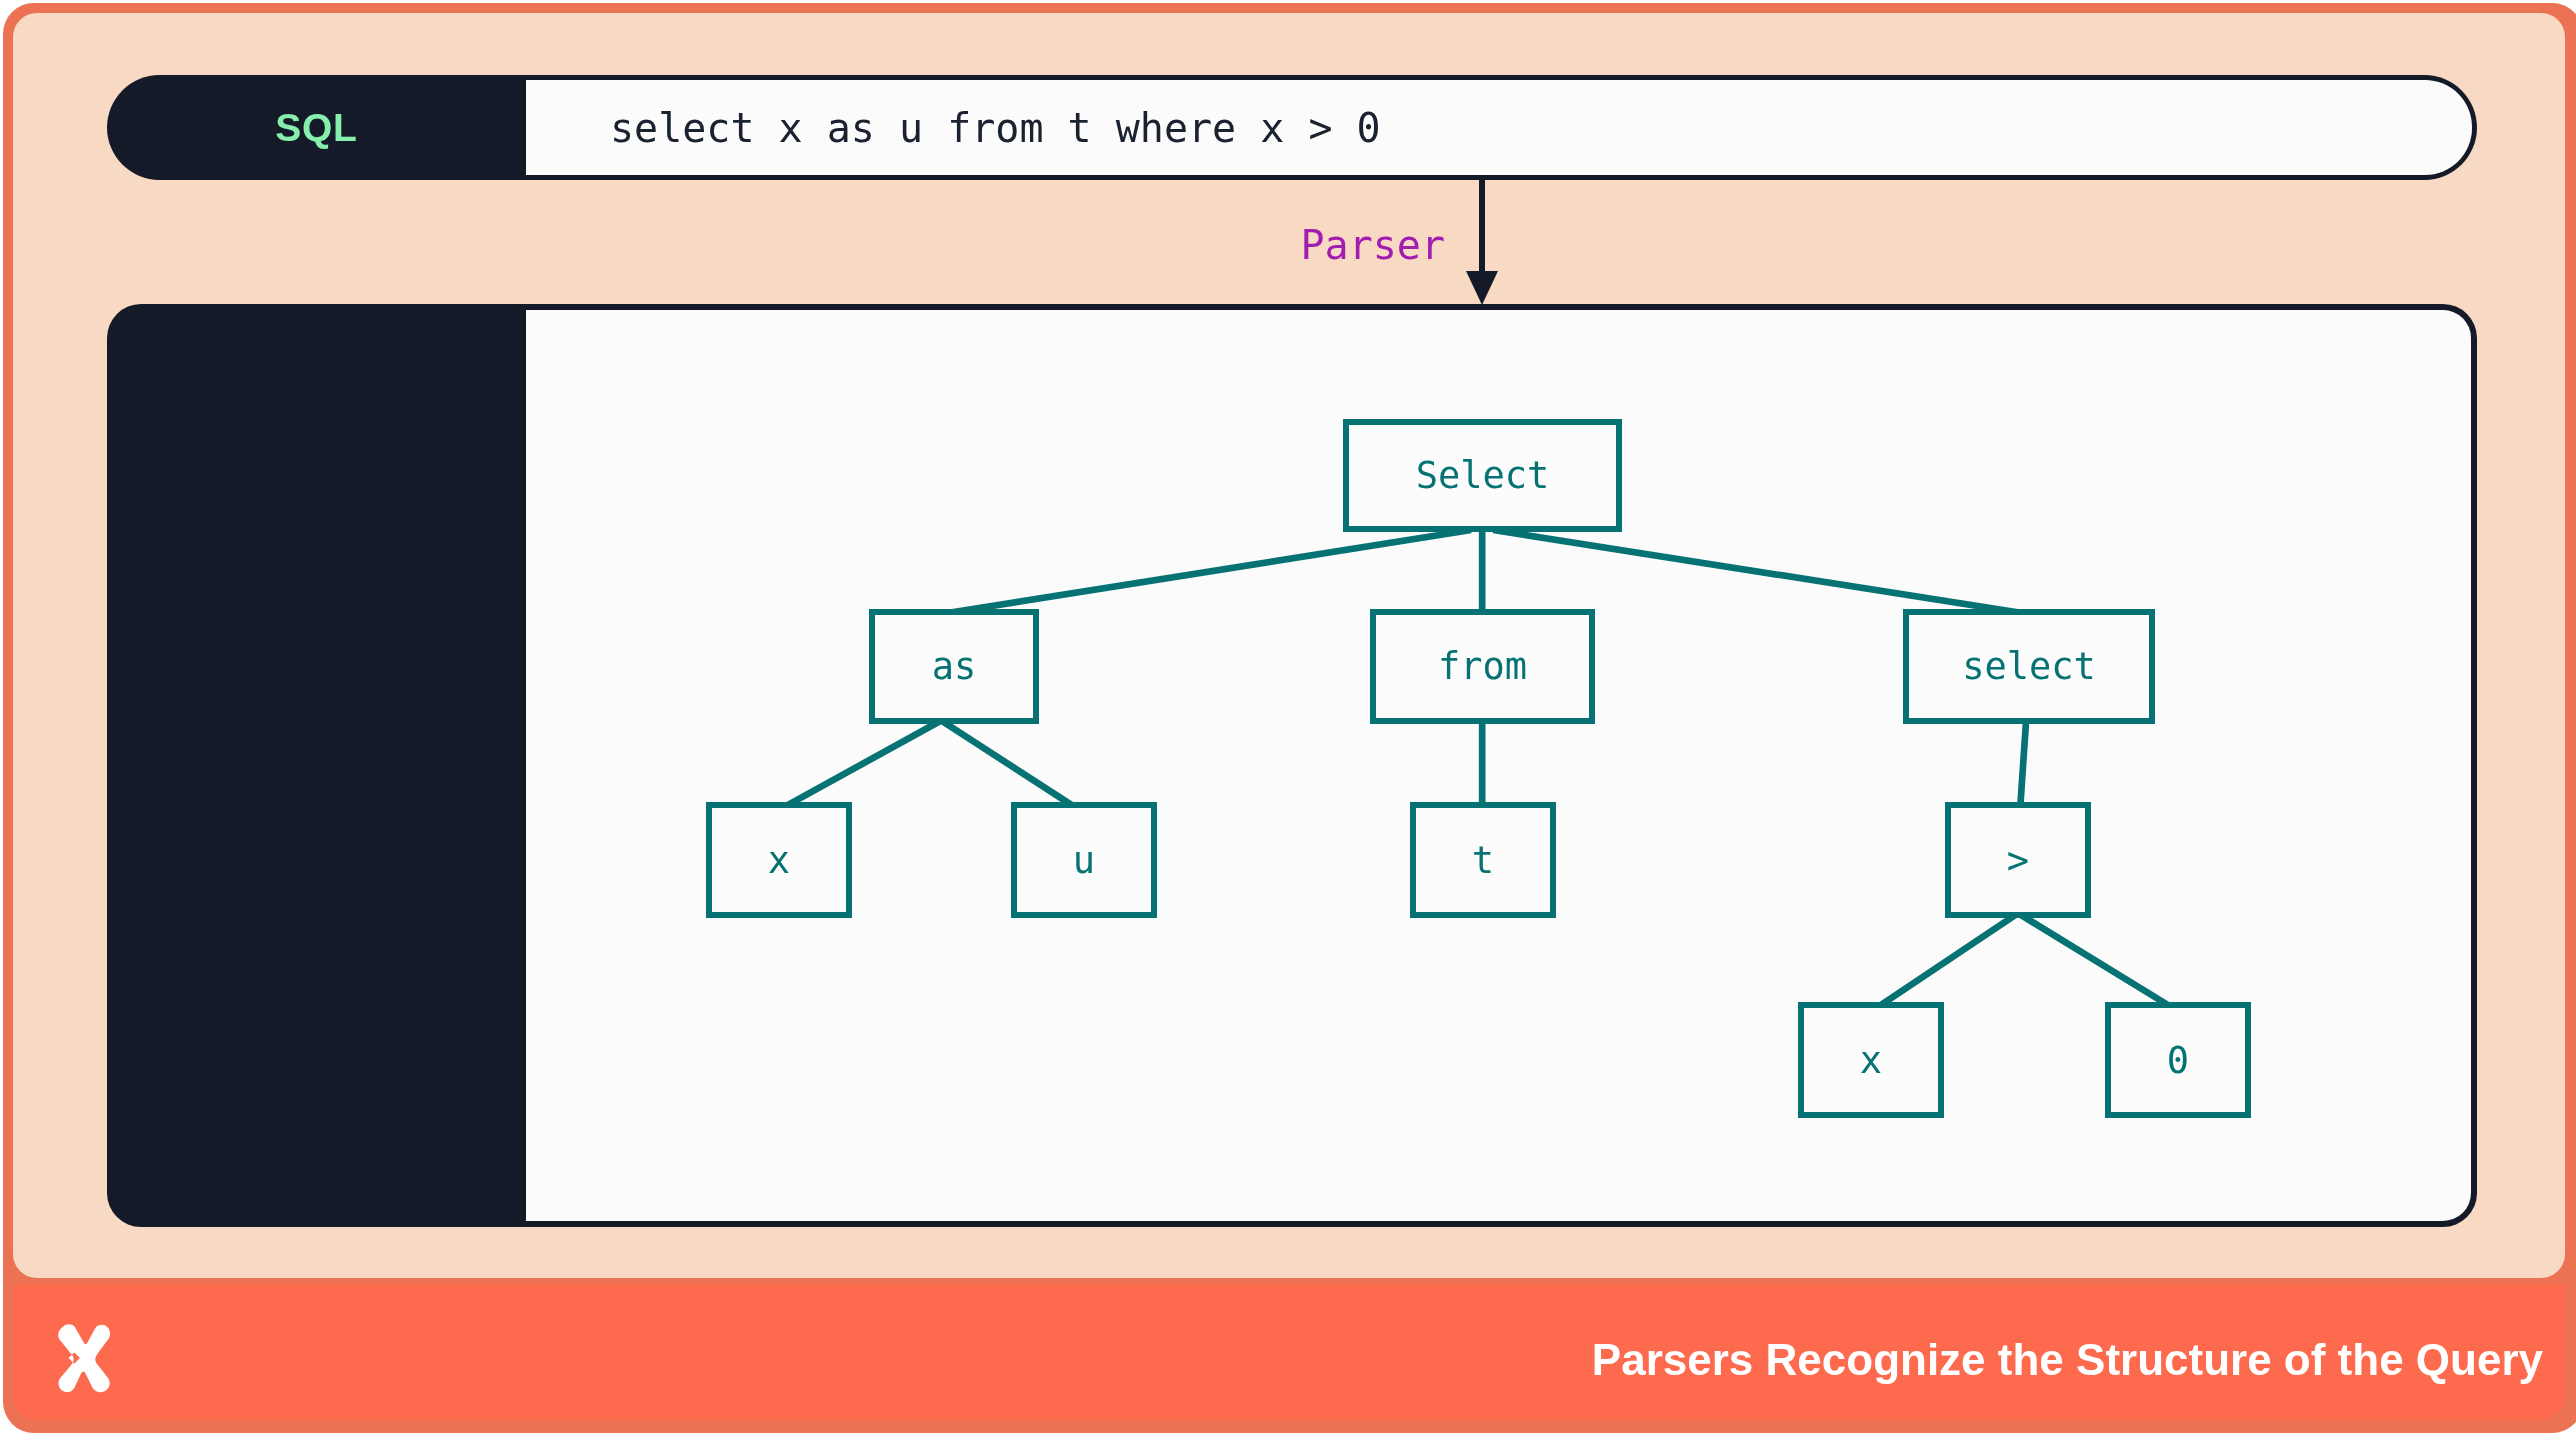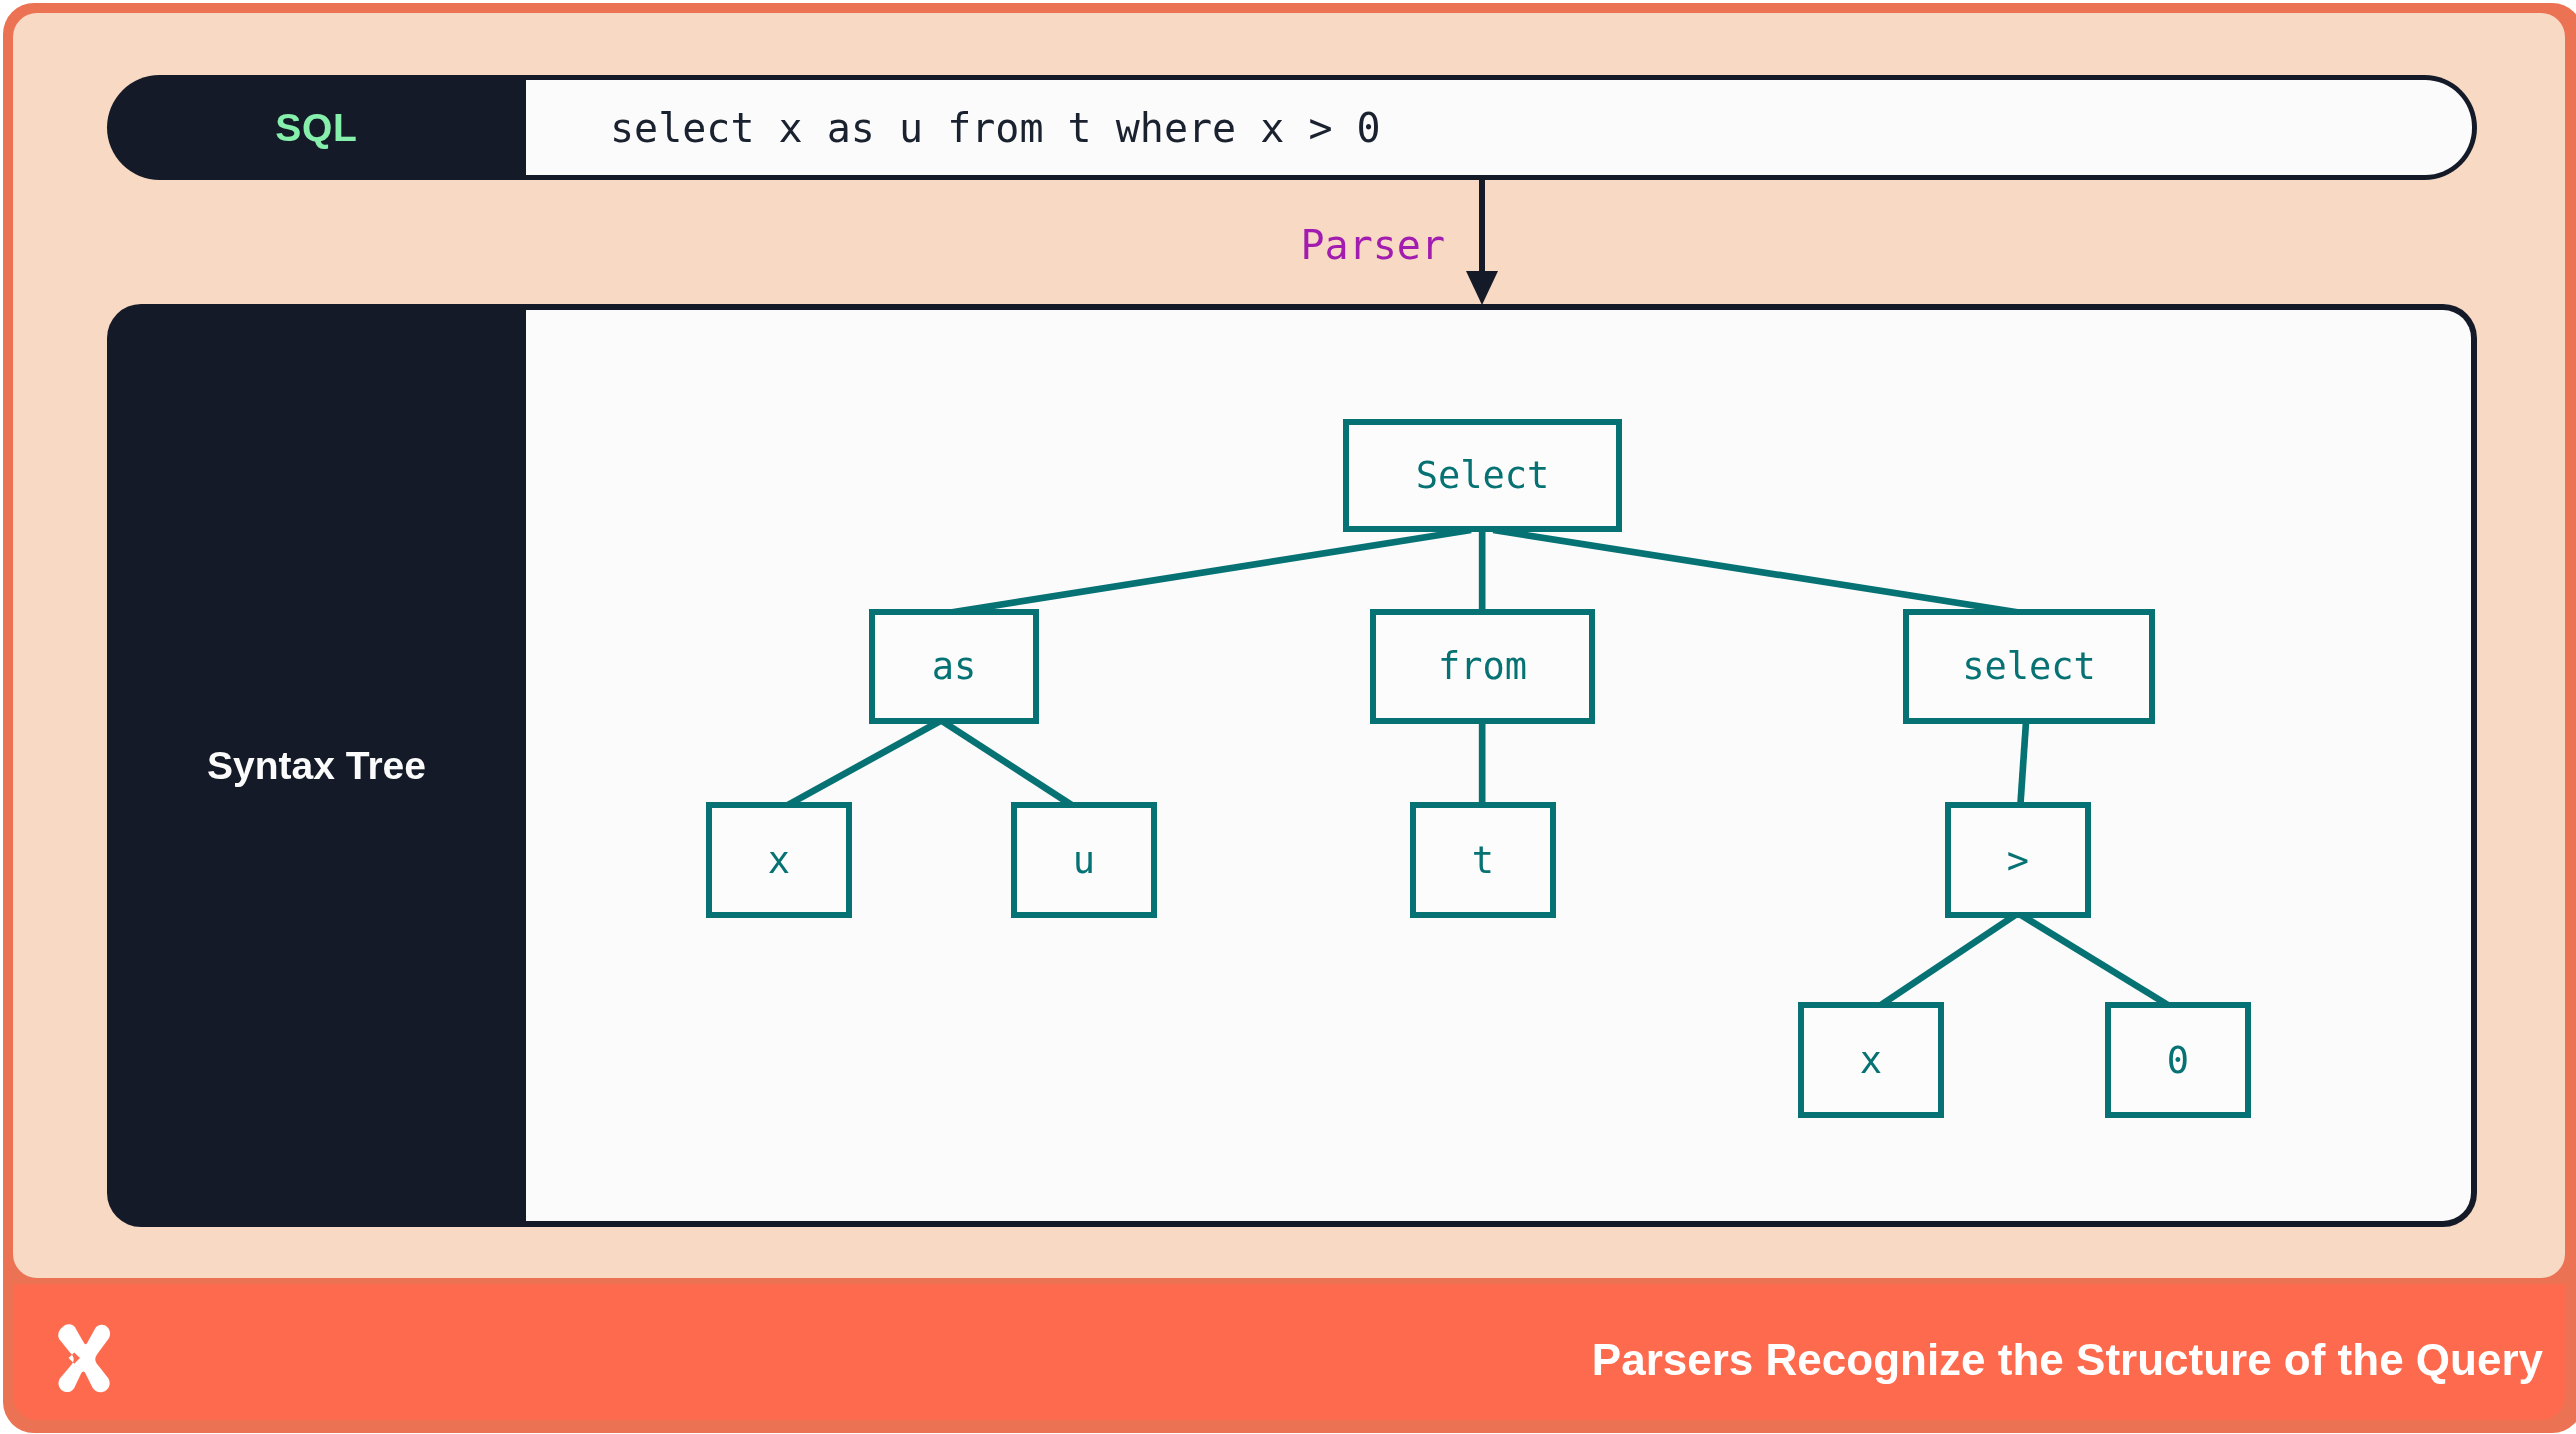--- a/index.html
+++ b/index.html
@@ -167,21 +167,20 @@
     <div id="sql-query-area">
       <div id="sql-query-text">select x as u from t where x &gt; 0</div>
     </div>
   </div>
 
   <div id="parser-label">Parser</div>
   <div id="parser-arrow-line"></div>
   <div id="parser-arrow-head"></div>
 
   <div id="tree-panel">
-    <div id="tree-sidebar-label">Syntax Tree</div>
     <div id="tree-canvas"></div>
   </div>
 
   <svg id="edges-svg" viewBox="0 0 3476 1936" xmlns="http://www.w3.org/2000/svg">
     <line class="edge" x1="1985" y1="715" x2="1272" y2="828"></line>
     <line class="edge" x1="2000" y1="715" x2="2000" y2="830"></line>
     <line class="edge" x1="2015" y1="715" x2="2735" y2="828"></line>
     <line class="edge" x1="1270" y1="972" x2="1056" y2="1090"></line>
     <line class="edge" x1="1270" y1="972" x2="1452" y2="1090"></line>
     <line class="edge" x1="2000" y1="972" x2="2000" y2="1090"></line>

